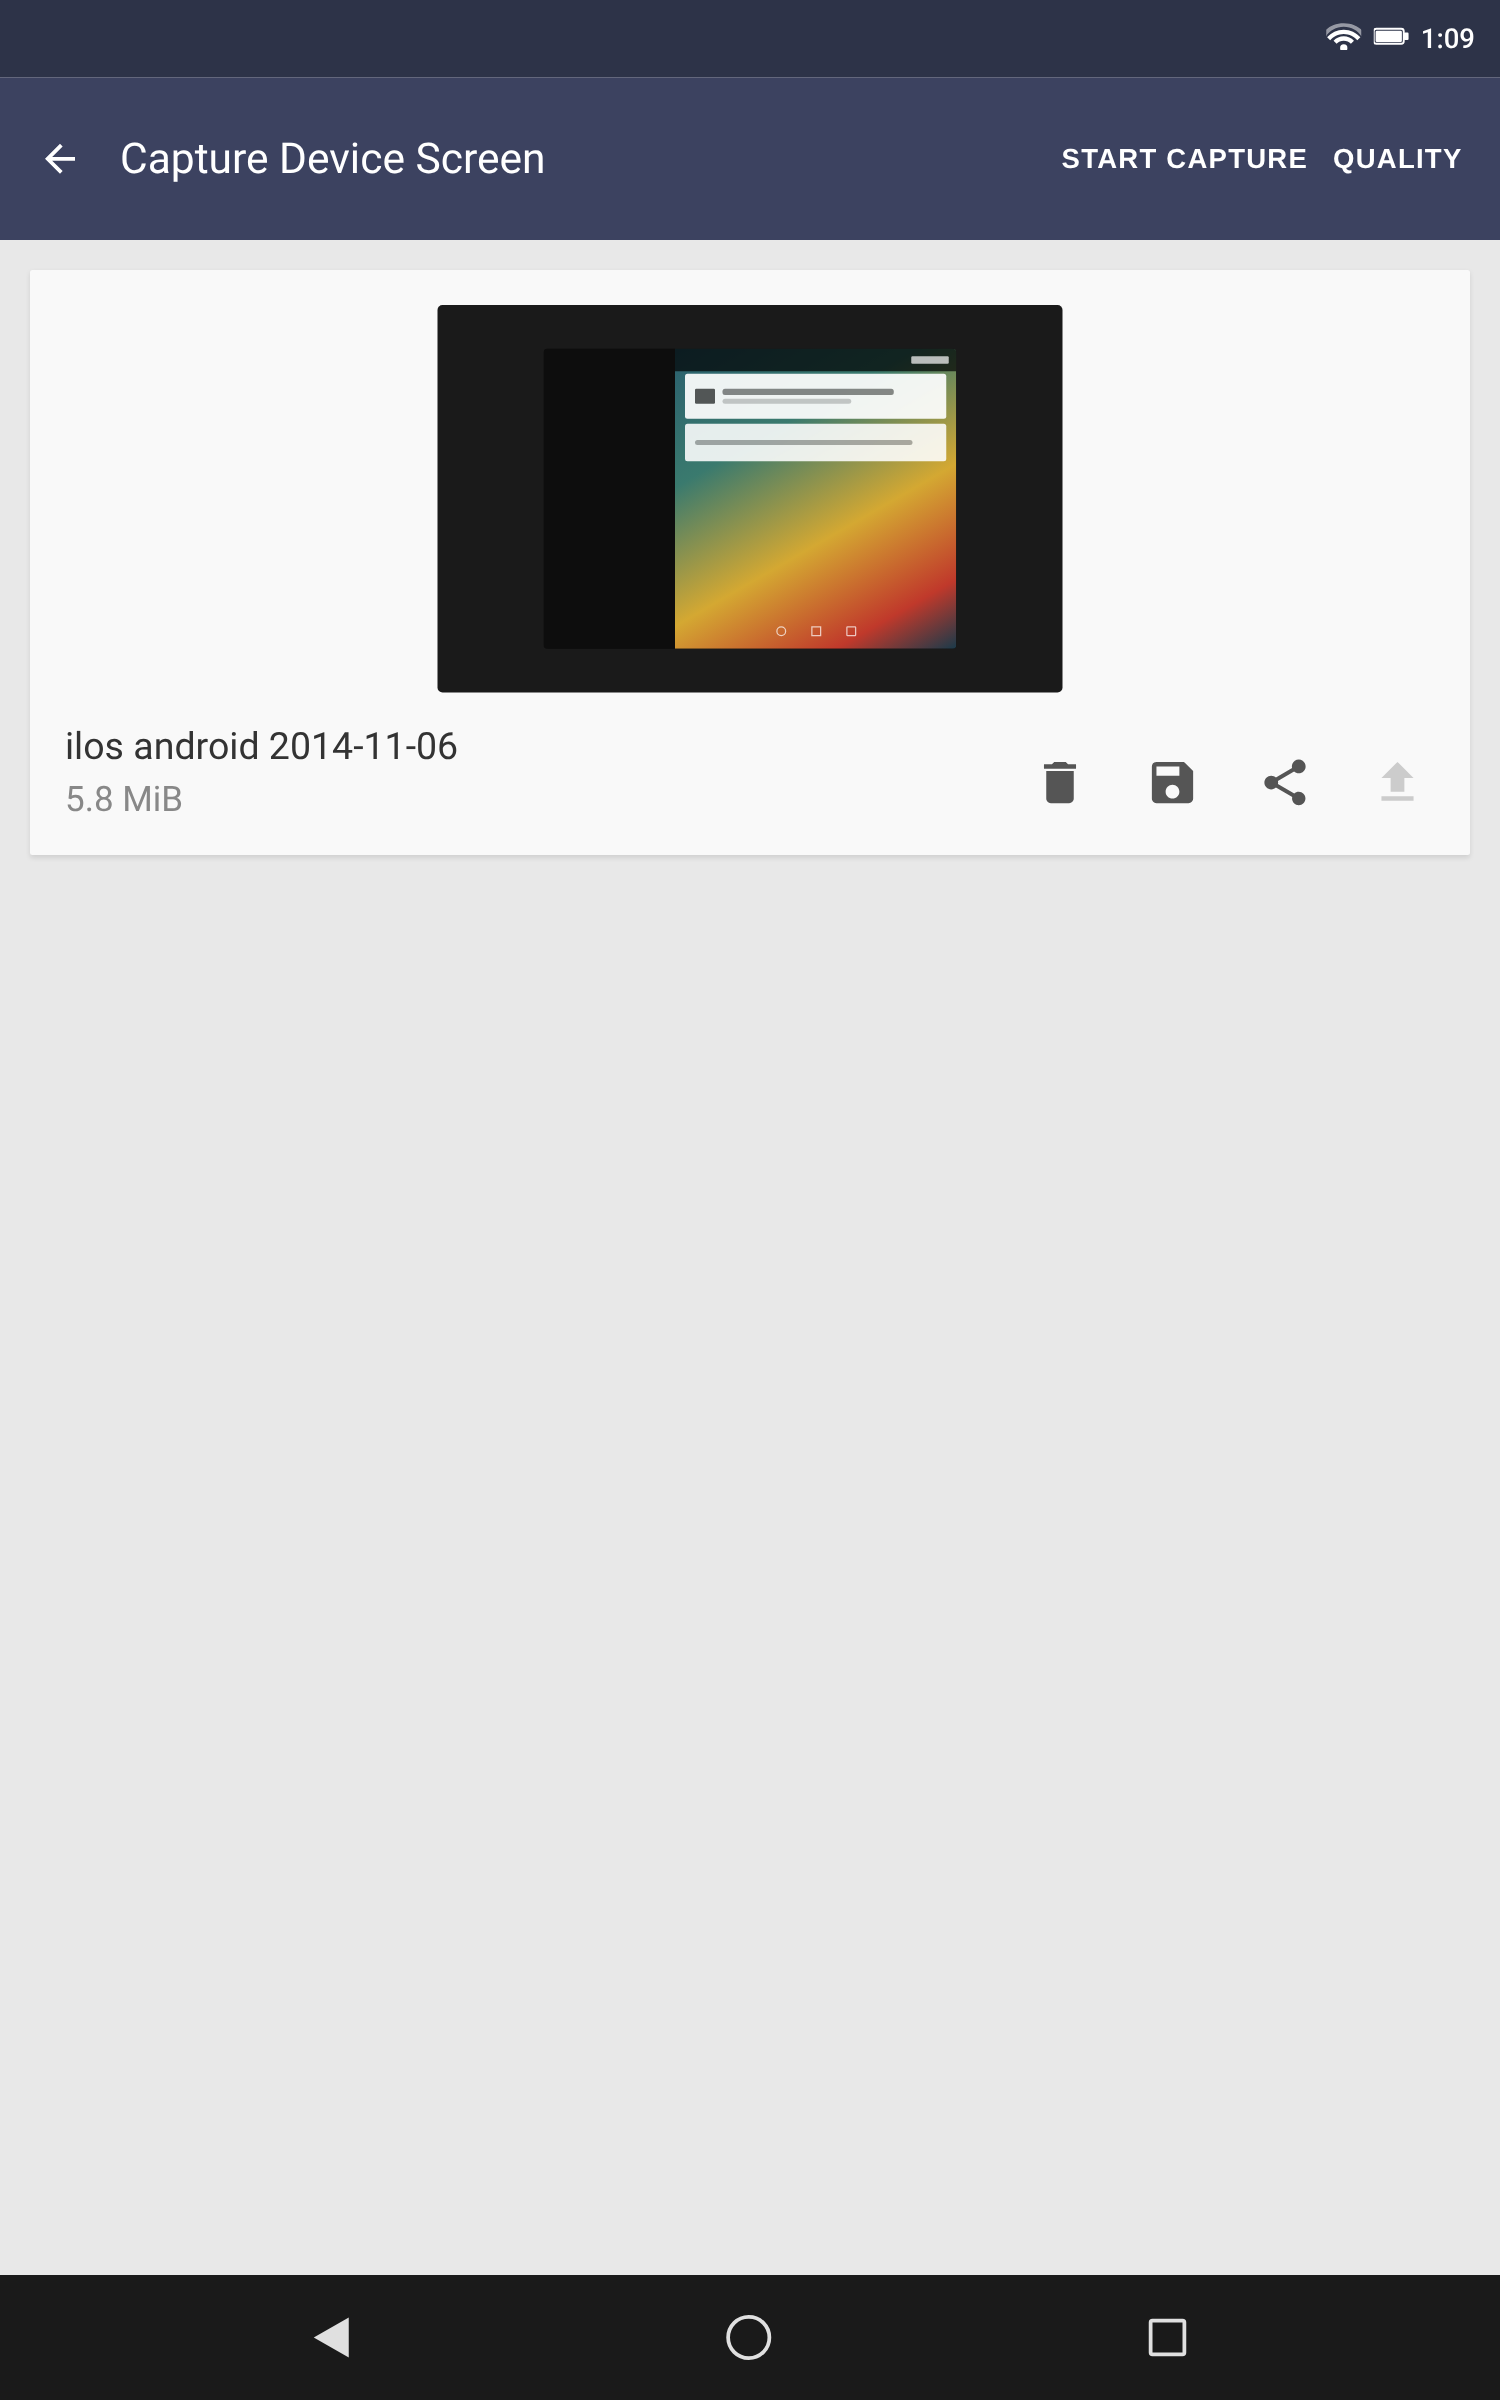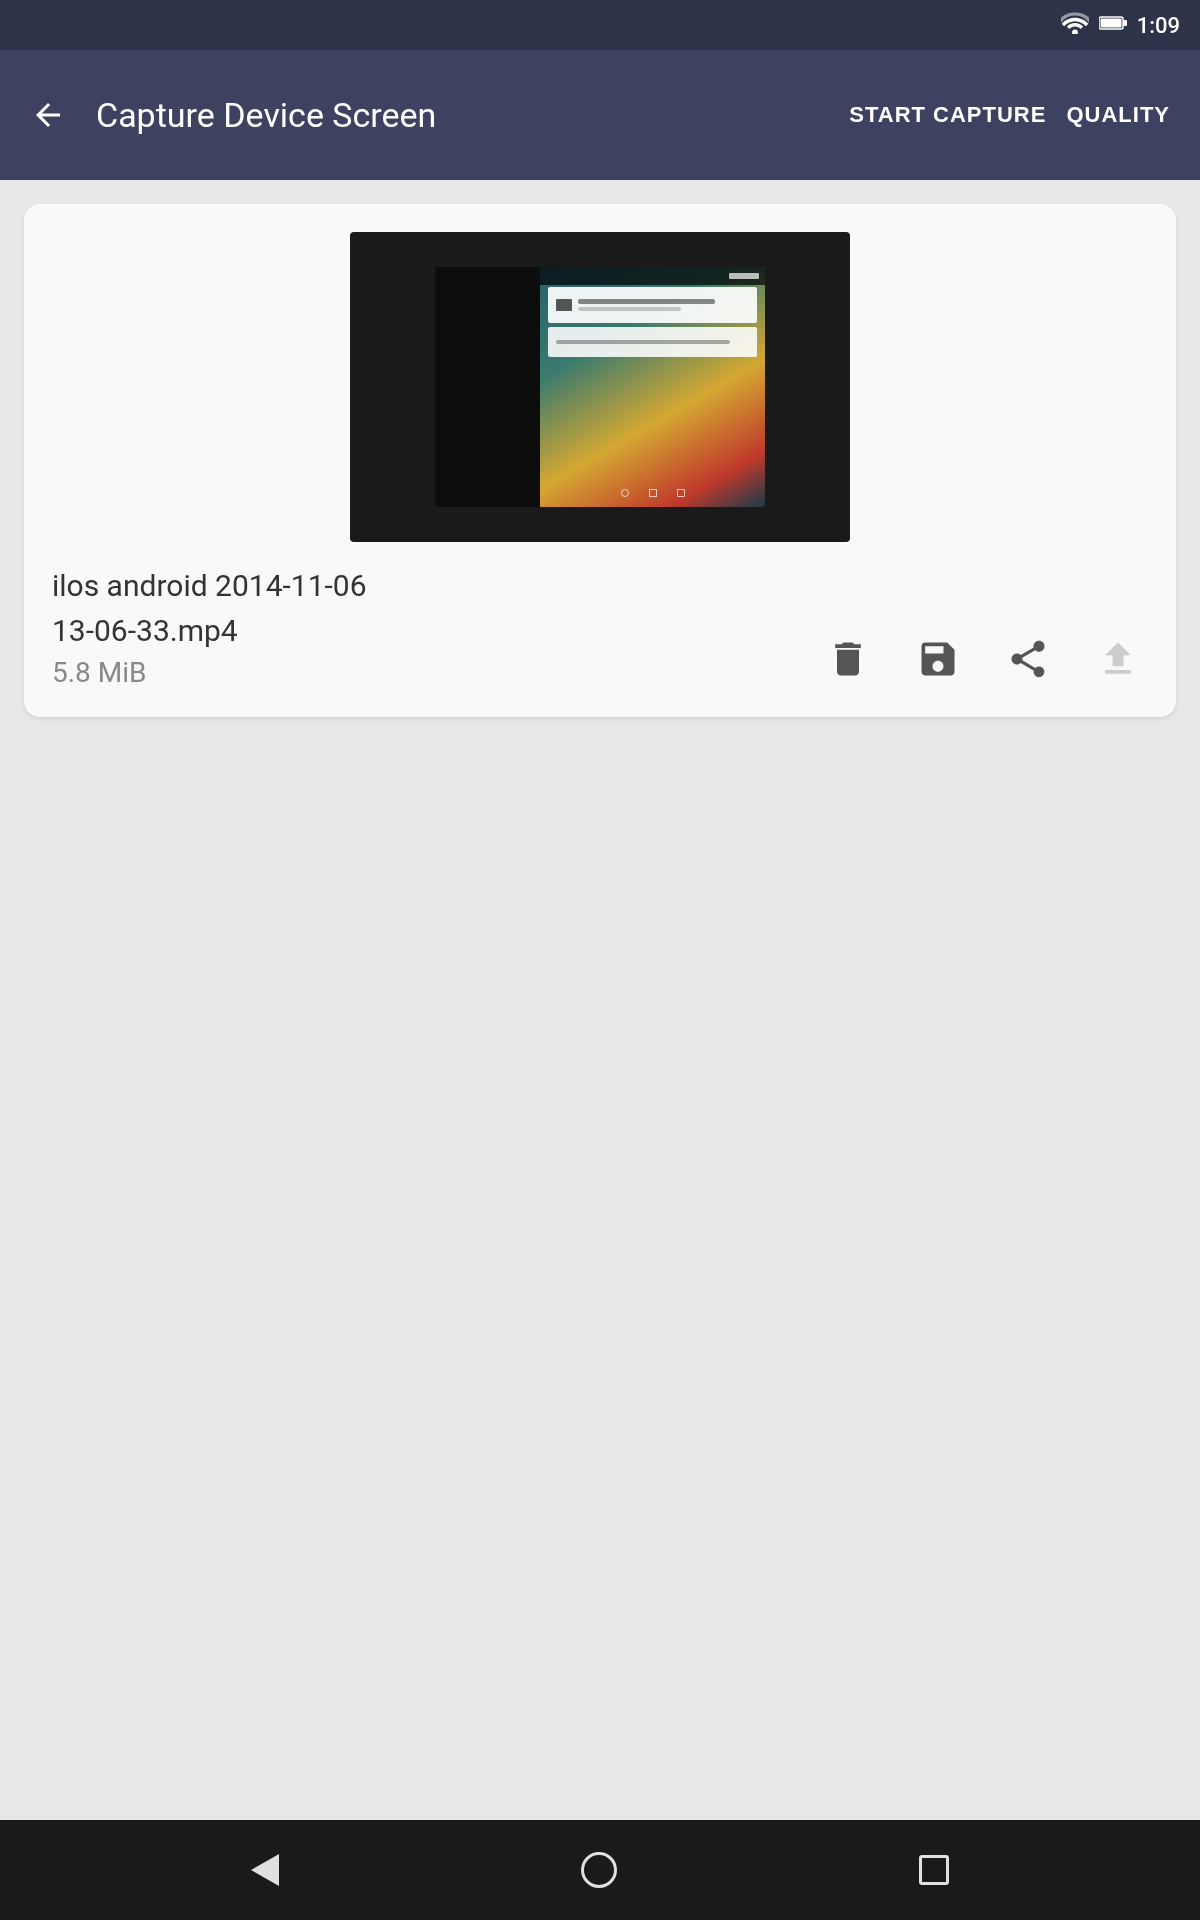--- a/index.html
+++ b/index.html
@@ -14,21 +14,21 @@
       background-color: #e8e8e8;
       font-family: 'Roboto', Arial, sans-serif;
       overflow: hidden;
       display: flex;
       flex-direction: column;
     }
 
     
     .status-bar {
       width: 100%;
-      height: 50px;
+      height: 62px;
       background-color: #2d3348;
       display: flex;
       align-items: center;
       justify-content: flex-end;
       padding: 0 20px;
       gap: 12px;
     }
 
     .status-bar-icons {
       display: flex;
@@ -91,21 +91,21 @@
     
     .main-content {
       flex: 1;
       padding: 24px;
       background-color: #e8e8e8;
     }
 
     
     .recording-card {
       background-color: #f9f9f9;
-      border-radius: 16px;
+      border-radius: 2px;
       padding: 28px;
       box-shadow: 0 2px 4px rgba(0,0,0,0.1);
     }
 
     
     .thumbnail-container {
       display: flex;
       justify-content: center;
       margin-bottom: 24px;
     }
@@ -305,21 +305,20 @@
               <div style="width:8px; height:8px; border:1px solid rgba(255,255,255,0.7); border-radius:1px;"></div>
             </div>
           </div>
         </div>
       </div>
     </div>
 
     <div class="file-info">
       <div class="file-details">
         <div class="file-name">ilos android 2014-11-06</div>
-        <div class="file-name">13-06-33.mp4</div>
         <div class="file-size">5.8 MiB</div>
       </div>
 
       <div class="file-actions">
 
         <button class="file-action-btn" title="Delete">
           <svg class="icon-svg" viewBox="0 0 24 24" xmlns="http://www.w3.org/2000/svg">
             <path d="M6 19c0 1.1.9 2 2 2h8c1.1 0 2-.9 2-2V7H6v12zM19 4h-3.5l-1-1h-5l-1 1H5v2h14V4z"></path>
           </svg>
         </button>

